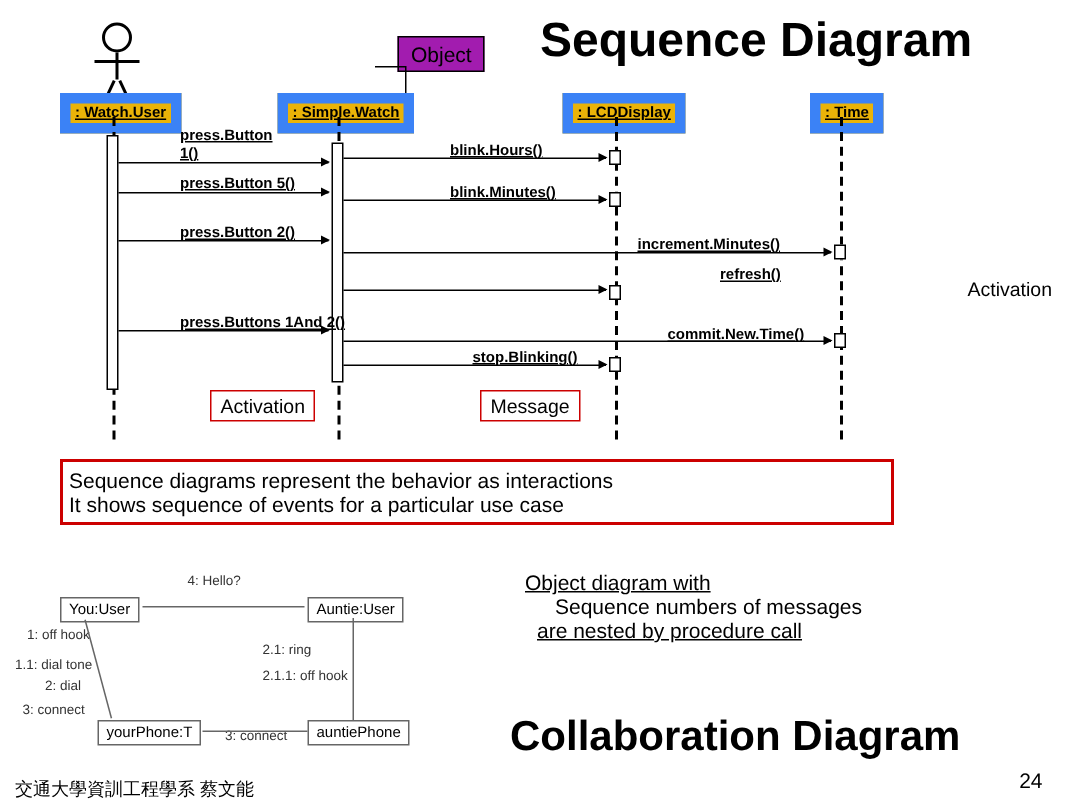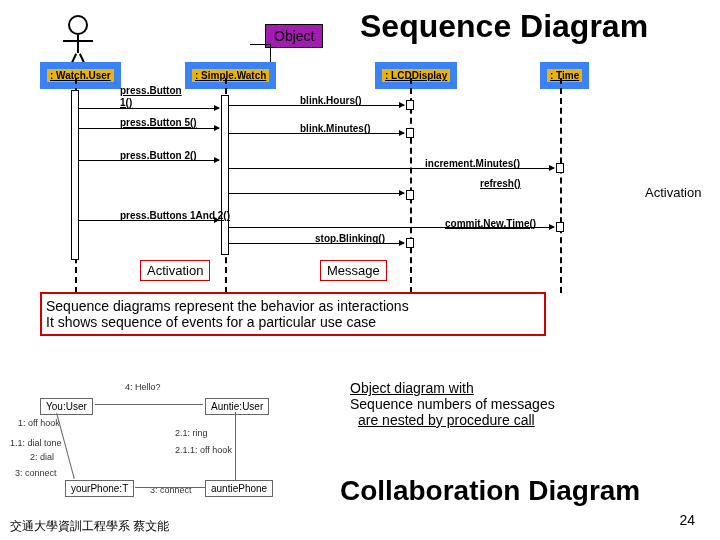--- a/index.html
+++ b/index.html
@@ -91,28 +91,28 @@
 <div class="arrow" style="top:133px;left:229px;width:175px"></div>
 <div class="arrow" style="top:168px;left:229px;width:325px"></div>
 <div class="arrow" style="top:193px;left:229px;width:175px"></div>
 <div class="arrow" style="top:227px;left:229px;width:325px"></div>
 <div class="arrow" style="top:243px;left:229px;width:175px"></div>
 
 <div class="label-box" style="top:260px;left:140px">Activation</div>
 <div class="label-box" style="top:260px;left:320px">Message</div>
 <div class="activ-right">Activation</div>
 
-<div class="redbox" style="top:292px;left:40px;width:506px">
+<div class="redbox" style="top:306px;left:40px;width:556px">
   <div>Sequence diagrams represent the behavior as interactions</div>
   <div>It shows sequence of events for a particular use case</div>
 </div>
 
 <div style="position:absolute;top:380px;left:350px;font-size:14px">
   <div style="text-decoration:underline">Object diagram with</div>
-  <div style="">Sequence numbers of  messages</div>
+  <div style="margin-left:20px">Sequence numbers of  messages</div>
   <div style="text-decoration:underline;margin-left:8px">are nested by procedure call</div>
 </div>
 
 <div class="collab-img">
   <div class="cnode" style="top:18px;left:30px">You:User</div>
   <div class="cnode" style="top:18px;left:195px">Auntie:User</div>
   <div class="cnode" style="top:100px;left:55px">yourPhone:T</div>
   <div class="cnode" style="top:100px;left:195px">auntiePhone</div>
   <div class="ctext" style="top:2px;left:115px">4: Hello?</div>
   <div class="ctext" style="top:38px;left:8px">1: off hook</div>

